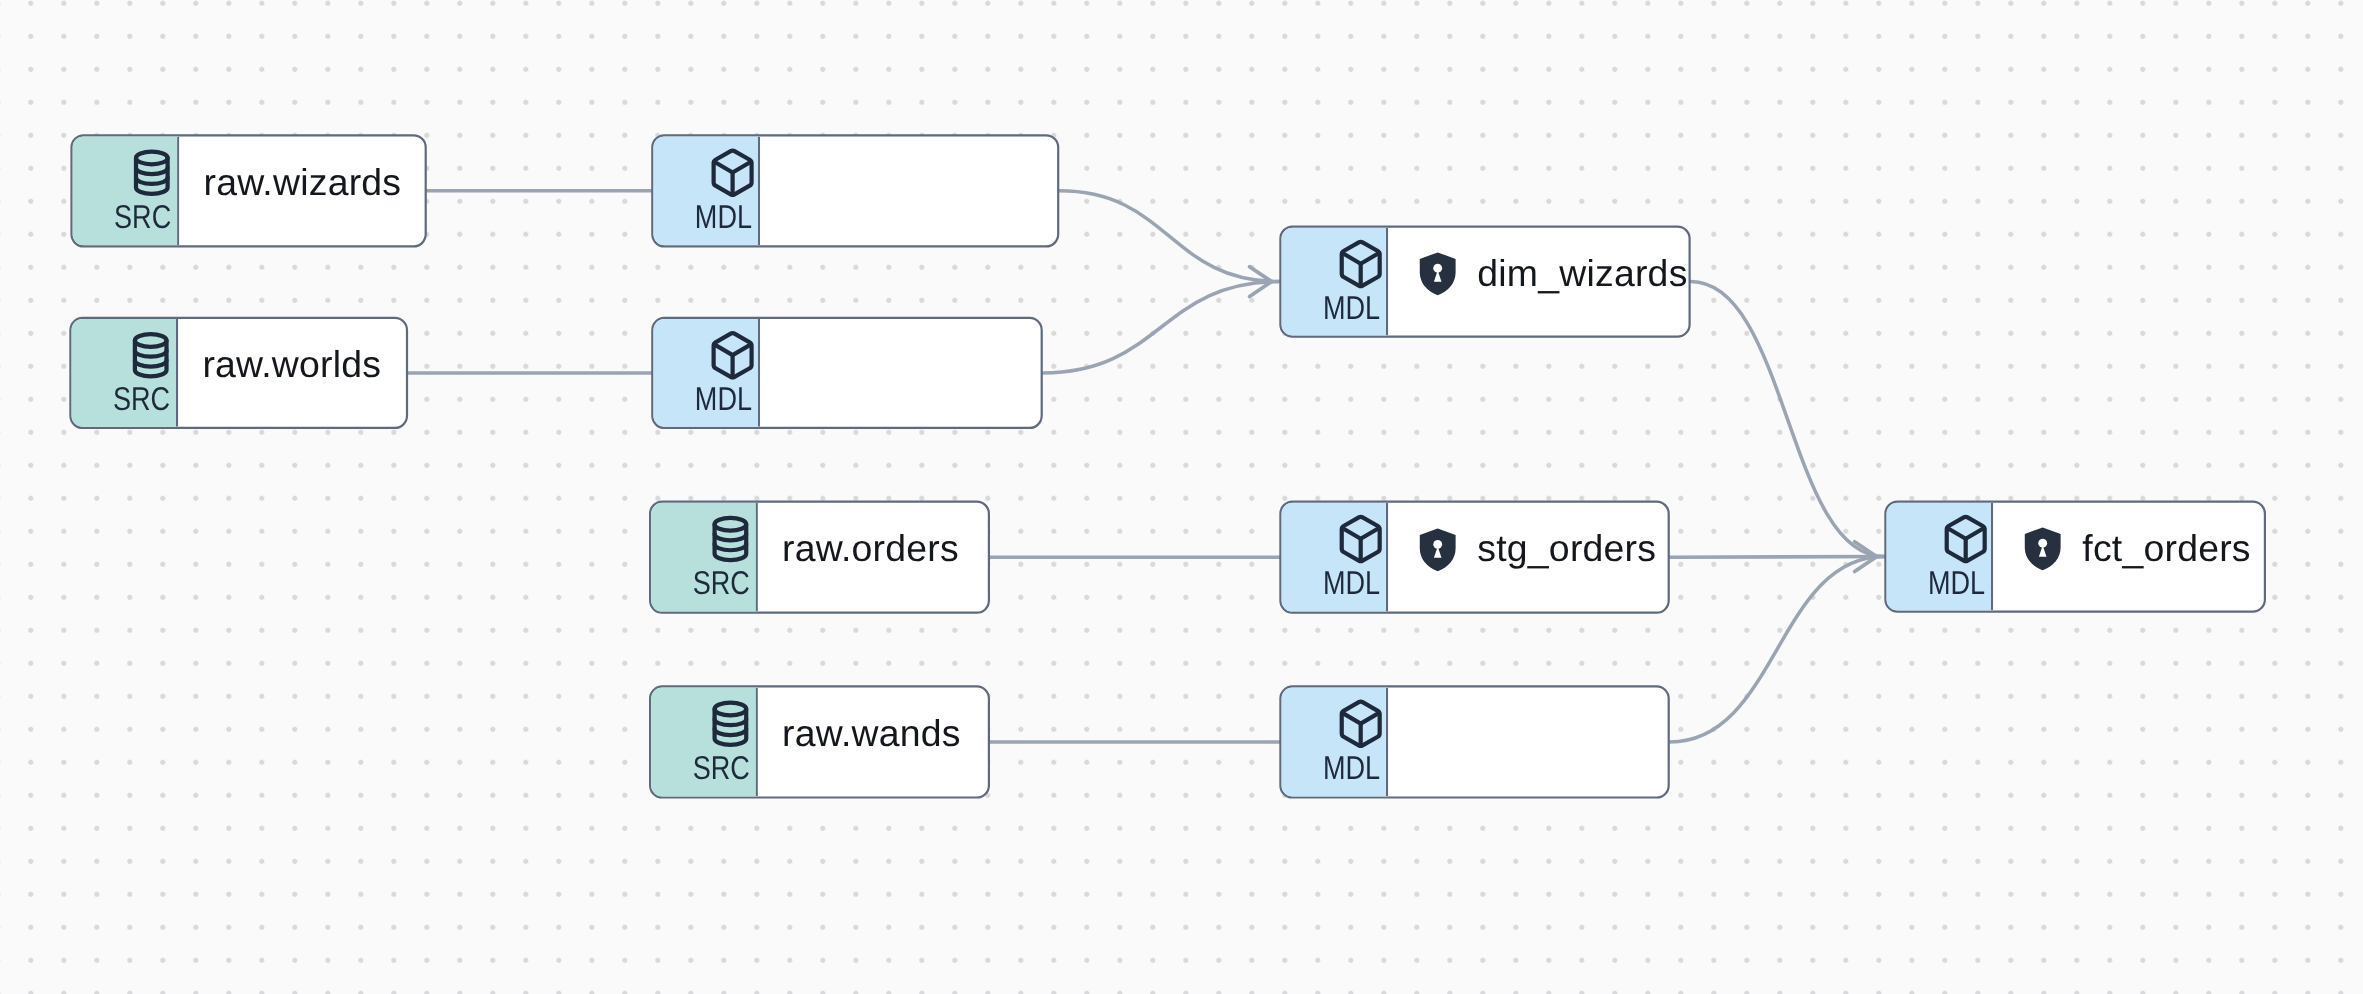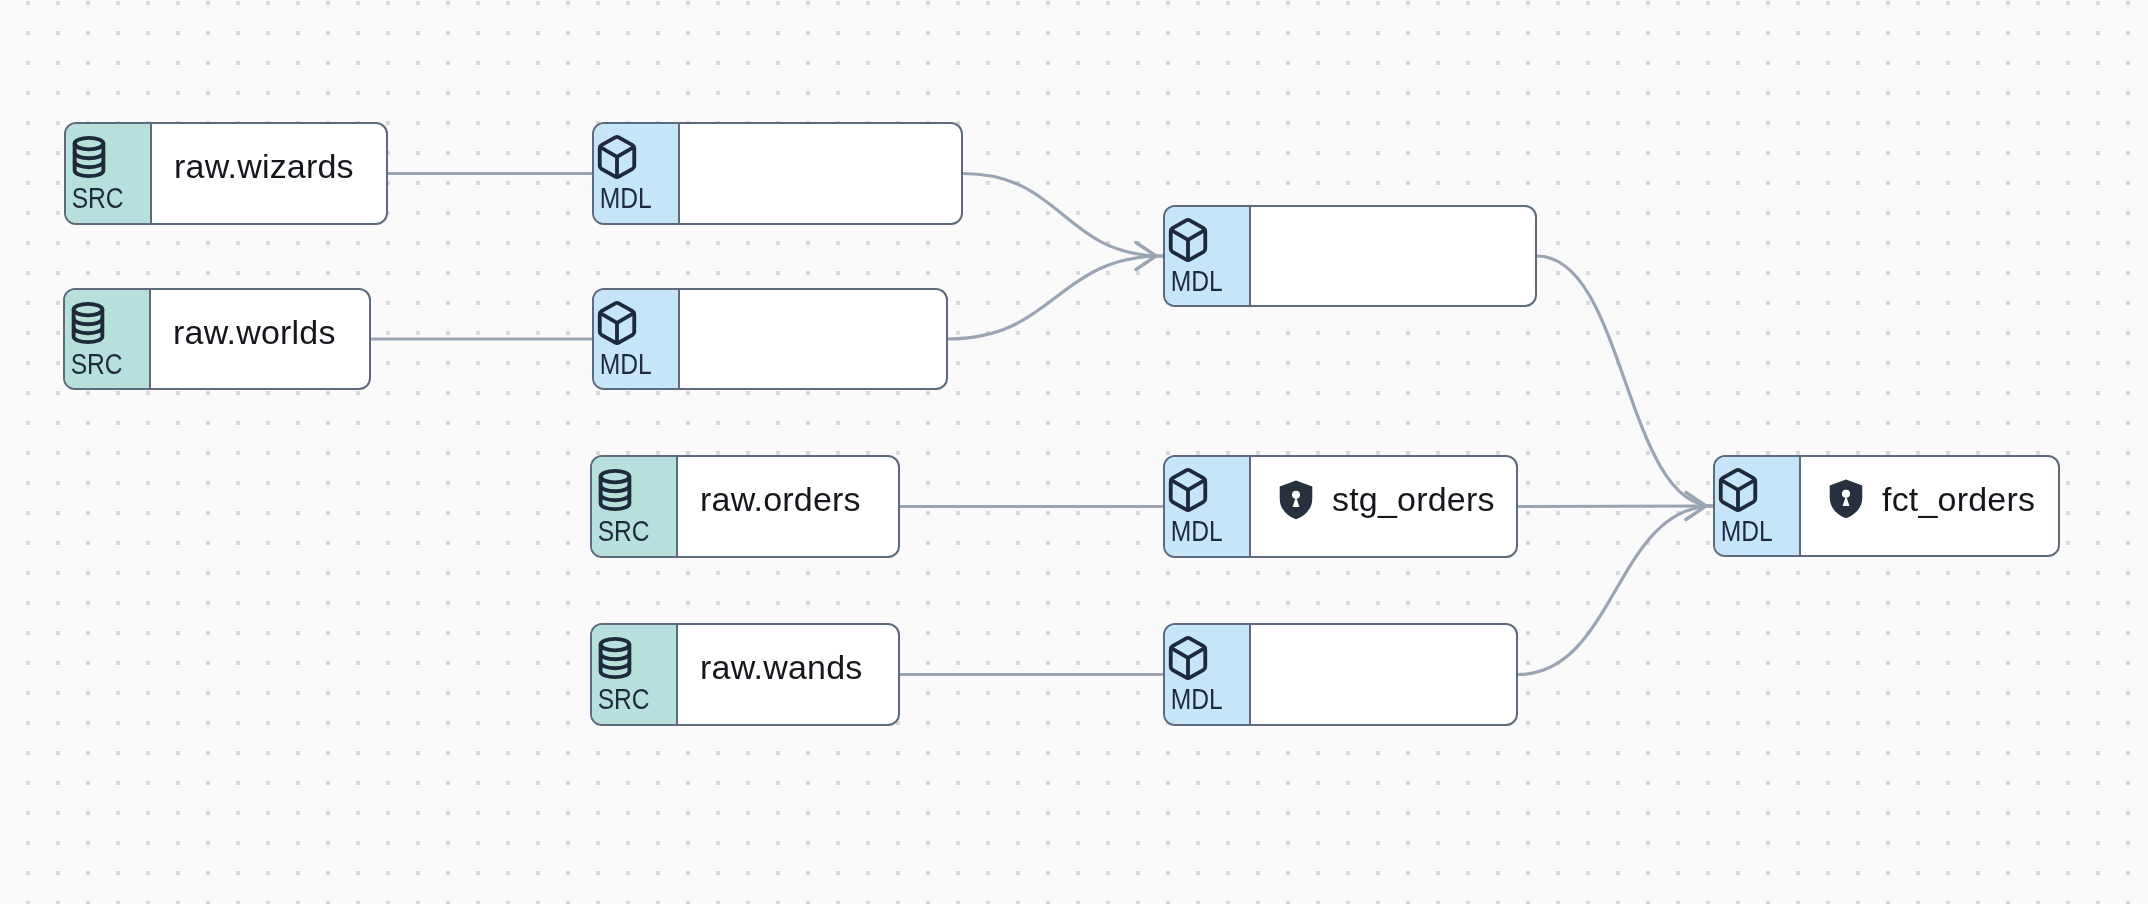--- a/index.html
+++ b/index.html
@@ -31,26 +31,27 @@
     background: var(--node-bg, #ffffff);
     border: 2.5px solid var(--node-border, #5f6a7d);
     border-radius: 12px;
     overflow: hidden;
     cursor: pointer;
   }
   .badge {
     flex: 0 0 84px;
     display: flex;
     flex-direction: column;
-    align-items: flex-start;
+    align-items: flex-end;
     justify-content: center;
     gap: 3px;
     border-right: 2.5px solid var(--node-border, #5f6a7d);
     border-radius: 9px 0 0 9px;
     color: var(--icon-ink, #1e2a3b);
+    padding-left: 11px;
   }
   .badge-icon { width: 46px; height: 46px; display: block; }
   .badge-icon svg { width: 100%; height: 100%; stroke: currentColor; fill: none;
                     stroke-width: 2; stroke-linecap: round; stroke-linejoin: round; }
   .badge-label {
     font-size: 30px;
     line-height: 1;
     font-weight: 400;
     letter-spacing: 0;
     transform: scaleX(0.82);
@@ -140,89 +141,97 @@
       </div>
       <div class="node kind-model" style="left: 1163px; top: 205px; width: 374px; height: 102px;">
         <div class="badge" style="background:#c6e5f9">
           <span class="badge-icon"><svg viewBox="0 0 24 24">
               <path d="M21 16.6V7.4a1.8 1.8 0 0 0-.9-1.56l-7.2-4.1a1.8 1.8 0 0 0-1.8 0l-7.2 4.1A1.8 1.8 0 0 0 3 7.4v9.2a1.8 1.8 0 0 0 .9 1.56l7.2 4.1a1.8 1.8 0 0 0 1.8 0l7.2-4.1a1.8 1.8 0 0 0 .9-1.56z"></path>
               <path d="M3.3 6.8 12 11.9l8.7-5.1"></path>
               <path d="M12 22.3V11.9"></path>
             </svg></span>
           <span class="badge-label">MDL</span>
         </div>
-      </div>
-      <div class="node kind-source" style="left: 590px; top: 455px; width: 310px; height: 103px;">
-        <div class="badge" style="background:#b7e0dc">
-          <span class="badge-icon"><svg viewBox="0 0 24 24">
-              <ellipse cx="12" cy="5" rx="7.5" ry="3"></ellipse>
-              <path d="M4.5 5v14c0 1.66 3.36 3 7.5 3s7.5-1.34 7.5-3V5"></path>
-              <path d="M4.5 9.67c0 1.66 3.36 3 7.5 3s7.5-1.34 7.5-3"></path>
-              <path d="M4.5 14.33c0 1.66 3.36 3 7.5 3s7.5-1.34 7.5-3"></path>
-            </svg></span>
-          <span class="badge-label">SRC</span>
-        </div>
-        <div class="body">
-          <span class="node-label">raw.orders</span>
-        </div>
-      </div>
-      <div class="node kind-model" style="left: 1163px; top: 455px; width: 355px; height: 103px;">
-        <div class="badge" style="background:#c6e5f9">
-          <span class="badge-icon"><svg viewBox="0 0 24 24">
-              <path d="M21 16.6V7.4a1.8 1.8 0 0 0-.9-1.56l-7.2-4.1a1.8 1.8 0 0 0-1.8 0l-7.2 4.1A1.8 1.8 0 0 0 3 7.4v9.2a1.8 1.8 0 0 0 .9 1.56l7.2 4.1a1.8 1.8 0 0 0 1.8 0l7.2-4.1a1.8 1.8 0 0 0 .9-1.56z"></path>
-              <path d="M3.3 6.8 12 11.9l8.7-5.1"></path>
-              <path d="M12 22.3V11.9"></path>
-            </svg></span>
-          <span class="badge-label">MDL</span>
-        </div>
         <div class="body">
           <span class="shield"><svg viewBox="0 0 24 24">
               <path fill="#27303f" d="M12 1.8 20.5 4.9v6.3c0 5.2-3.4 8.9-8.5 10.9-5.1-2-8.5-5.7-8.5-10.9V4.9Z"></path>
               <circle cx="12" cy="9.3" r="2.1" fill="#ffffff"></circle>
               <path fill="#ffffff" d="M12 10.3l1.8 5.4h-3.6Z"></path>
             </svg></span>
-          <span class="node-label">stg_orders</span>
-        </div>
-      </div>
-      <div class="node kind-source" style="left: 590px; top: 623px; width: 310px; height: 103px;">
-        <div class="badge" style="background:#b7e0dc">
-          <span class="badge-icon"><svg viewBox="0 0 24 24">
-              <ellipse cx="12" cy="5" rx="7.5" ry="3"></ellipse>
-              <path d="M4.5 5v14c0 1.66 3.36 3 7.5 3s7.5-1.34 7.5-3V5"></path>
-              <path d="M4.5 9.67c0 1.66 3.36 3 7.5 3s7.5-1.34 7.5-3"></path>
-              <path d="M4.5 14.33c0 1.66 3.36 3 7.5 3s7.5-1.34 7.5-3"></path>
-            </svg></span>
-          <span class="badge-label">SRC</span>
-        </div>
-        <div class="body">
-          <span class="node-label">raw.wands</span>
-        </div>
-      </div>
-      <div class="node kind-model" style="left: 1163px; top: 623px; width: 355px; height: 103px;">
-        <div class="badge" style="background:#c6e5f9">
-          <span class="badge-icon"><svg viewBox="0 0 24 24">
-              <path d="M21 16.6V7.4a1.8 1.8 0 0 0-.9-1.56l-7.2-4.1a1.8 1.8 0 0 0-1.8 0l-7.2 4.1A1.8 1.8 0 0 0 3 7.4v9.2a1.8 1.8 0 0 0 .9 1.56l7.2 4.1a1.8 1.8 0 0 0 1.8 0l7.2-4.1a1.8 1.8 0 0 0 .9-1.56z"></path>
-              <path d="M3.3 6.8 12 11.9l8.7-5.1"></path>
-              <path d="M12 22.3V11.9"></path>
-            </svg></span>
-          <span class="badge-label">MDL</span>
-        </div>
-      </div>
-      <div class="node kind-model" style="left: 1713px; top: 455px; width: 347px; height: 102px;">
+          <span class="node-label">dim_wizards</span>
+        </div>
+      </div>
+      <div class="node kind-source" style="left: 590px; top: 455px; width: 310px; height: 103px;">
+        <div class="badge" style="background:#b7e0dc">
+          <span class="badge-icon"><svg viewBox="0 0 24 24">
+              <ellipse cx="12" cy="5" rx="7.5" ry="3"></ellipse>
+              <path d="M4.5 5v14c0 1.66 3.36 3 7.5 3s7.5-1.34 7.5-3V5"></path>
+              <path d="M4.5 9.67c0 1.66 3.36 3 7.5 3s7.5-1.34 7.5-3"></path>
+              <path d="M4.5 14.33c0 1.66 3.36 3 7.5 3s7.5-1.34 7.5-3"></path>
+            </svg></span>
+          <span class="badge-label">SRC</span>
+        </div>
+        <div class="body">
+          <span class="node-label">raw.orders</span>
+        </div>
+      </div>
+      <div class="node kind-model" style="left: 1163px; top: 455px; width: 355px; height: 103px;">
         <div class="badge" style="background:#c6e5f9">
           <span class="badge-icon"><svg viewBox="0 0 24 24">
               <path d="M21 16.6V7.4a1.8 1.8 0 0 0-.9-1.56l-7.2-4.1a1.8 1.8 0 0 0-1.8 0l-7.2 4.1A1.8 1.8 0 0 0 3 7.4v9.2a1.8 1.8 0 0 0 .9 1.56l7.2 4.1a1.8 1.8 0 0 0 1.8 0l7.2-4.1a1.8 1.8 0 0 0 .9-1.56z"></path>
               <path d="M3.3 6.8 12 11.9l8.7-5.1"></path>
               <path d="M12 22.3V11.9"></path>
             </svg></span>
           <span class="badge-label">MDL</span>
         </div>
         <div class="body">
           <span class="shield"><svg viewBox="0 0 24 24">
               <path fill="#27303f" d="M12 1.8 20.5 4.9v6.3c0 5.2-3.4 8.9-8.5 10.9-5.1-2-8.5-5.7-8.5-10.9V4.9Z"></path>
               <circle cx="12" cy="9.3" r="2.1" fill="#ffffff"></circle>
               <path fill="#ffffff" d="M12 10.3l1.8 5.4h-3.6Z"></path>
             </svg></span>
+          <span class="node-label">stg_orders</span>
+        </div>
+      </div>
+      <div class="node kind-source" style="left: 590px; top: 623px; width: 310px; height: 103px;">
+        <div class="badge" style="background:#b7e0dc">
+          <span class="badge-icon"><svg viewBox="0 0 24 24">
+              <ellipse cx="12" cy="5" rx="7.5" ry="3"></ellipse>
+              <path d="M4.5 5v14c0 1.66 3.36 3 7.5 3s7.5-1.34 7.5-3V5"></path>
+              <path d="M4.5 9.67c0 1.66 3.36 3 7.5 3s7.5-1.34 7.5-3"></path>
+              <path d="M4.5 14.33c0 1.66 3.36 3 7.5 3s7.5-1.34 7.5-3"></path>
+            </svg></span>
+          <span class="badge-label">SRC</span>
+        </div>
+        <div class="body">
+          <span class="node-label">raw.wands</span>
+        </div>
+      </div>
+      <div class="node kind-model" style="left: 1163px; top: 623px; width: 355px; height: 103px;">
+        <div class="badge" style="background:#c6e5f9">
+          <span class="badge-icon"><svg viewBox="0 0 24 24">
+              <path d="M21 16.6V7.4a1.8 1.8 0 0 0-.9-1.56l-7.2-4.1a1.8 1.8 0 0 0-1.8 0l-7.2 4.1A1.8 1.8 0 0 0 3 7.4v9.2a1.8 1.8 0 0 0 .9 1.56l7.2 4.1a1.8 1.8 0 0 0 1.8 0l7.2-4.1a1.8 1.8 0 0 0 .9-1.56z"></path>
+              <path d="M3.3 6.8 12 11.9l8.7-5.1"></path>
+              <path d="M12 22.3V11.9"></path>
+            </svg></span>
+          <span class="badge-label">MDL</span>
+        </div>
+      </div>
+      <div class="node kind-model" style="left: 1713px; top: 455px; width: 347px; height: 102px;">
+        <div class="badge" style="background:#c6e5f9">
+          <span class="badge-icon"><svg viewBox="0 0 24 24">
+              <path d="M21 16.6V7.4a1.8 1.8 0 0 0-.9-1.56l-7.2-4.1a1.8 1.8 0 0 0-1.8 0l-7.2 4.1A1.8 1.8 0 0 0 3 7.4v9.2a1.8 1.8 0 0 0 .9 1.56l7.2 4.1a1.8 1.8 0 0 0 1.8 0l7.2-4.1a1.8 1.8 0 0 0 .9-1.56z"></path>
+              <path d="M3.3 6.8 12 11.9l8.7-5.1"></path>
+              <path d="M12 22.3V11.9"></path>
+            </svg></span>
+          <span class="badge-label">MDL</span>
+        </div>
+        <div class="body">
+          <span class="shield"><svg viewBox="0 0 24 24">
+              <path fill="#27303f" d="M12 1.8 20.5 4.9v6.3c0 5.2-3.4 8.9-8.5 10.9-5.1-2-8.5-5.7-8.5-10.9V4.9Z"></path>
+              <circle cx="12" cy="9.3" r="2.1" fill="#ffffff"></circle>
+              <path fill="#ffffff" d="M12 10.3l1.8 5.4h-3.6Z"></path>
+            </svg></span>
           <span class="node-label">fct_orders</span>
         </div>
       </div>
     </div>
 </div>
 
 </body></html>

